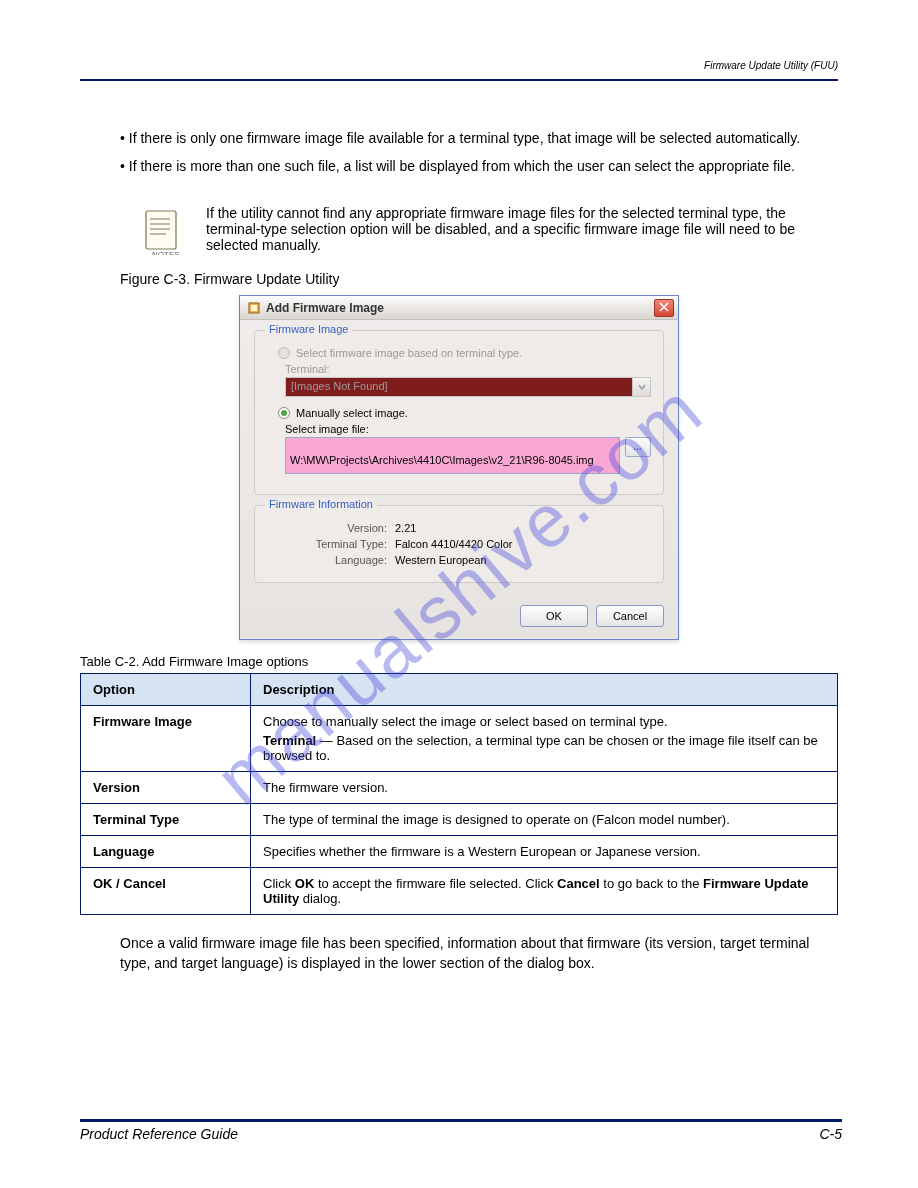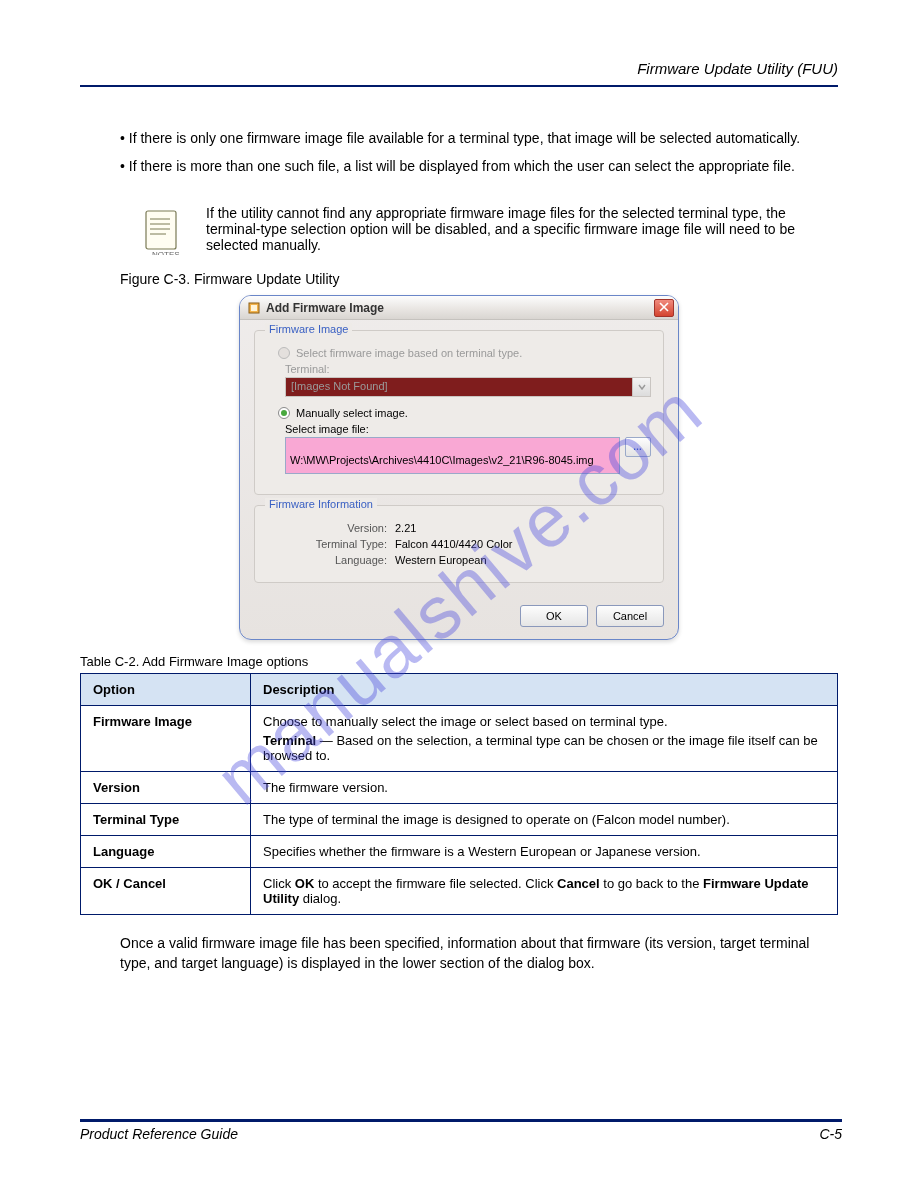--- a/index.html
+++ b/index.html
@@ -9,21 +9,21 @@
   .page {
     width: 918px;
     height: 1188px;
     padding: 60px 80px 50px 80px;
     position: relative;
   }
 
   .header-area { height: 40px; }
   .header-title {
     text-align: right;
-    font-size: 15px;
+    font-size: 10px;
     font-style: italic;
   }
   .header-rule {
     border: none;
     border-top: 2px solid #001a6a;
     margin-top: 8px;
   }
 
   .body-text {
     font-size: 14px;
@@ -57,21 +57,21 @@
     display: flex;
     justify-content: center;
     margin-bottom: 14px;
   }
   .dialog {
     width: 440px;
     font-family: Tahoma, Arial, sans-serif;
     font-size: 11px;
     background: linear-gradient(#efeceb, #e7e3e0);
     border: 1px solid #6a86c8;
-    border-radius: 12px;
+    border-radius: 0;
     box-shadow: 0 2px 4px rgba(0,0,0,0.15);
     overflow: hidden;
   }
   .titlebar {
     height: 24px;
     background: linear-gradient(#fdfdfd, #e9e6e3 55%, #d9d5d1);
     display: flex;
     align-items: center;
     padding: 0 4px 0 6px;
     border-bottom: 1px solid #c5c2be;

